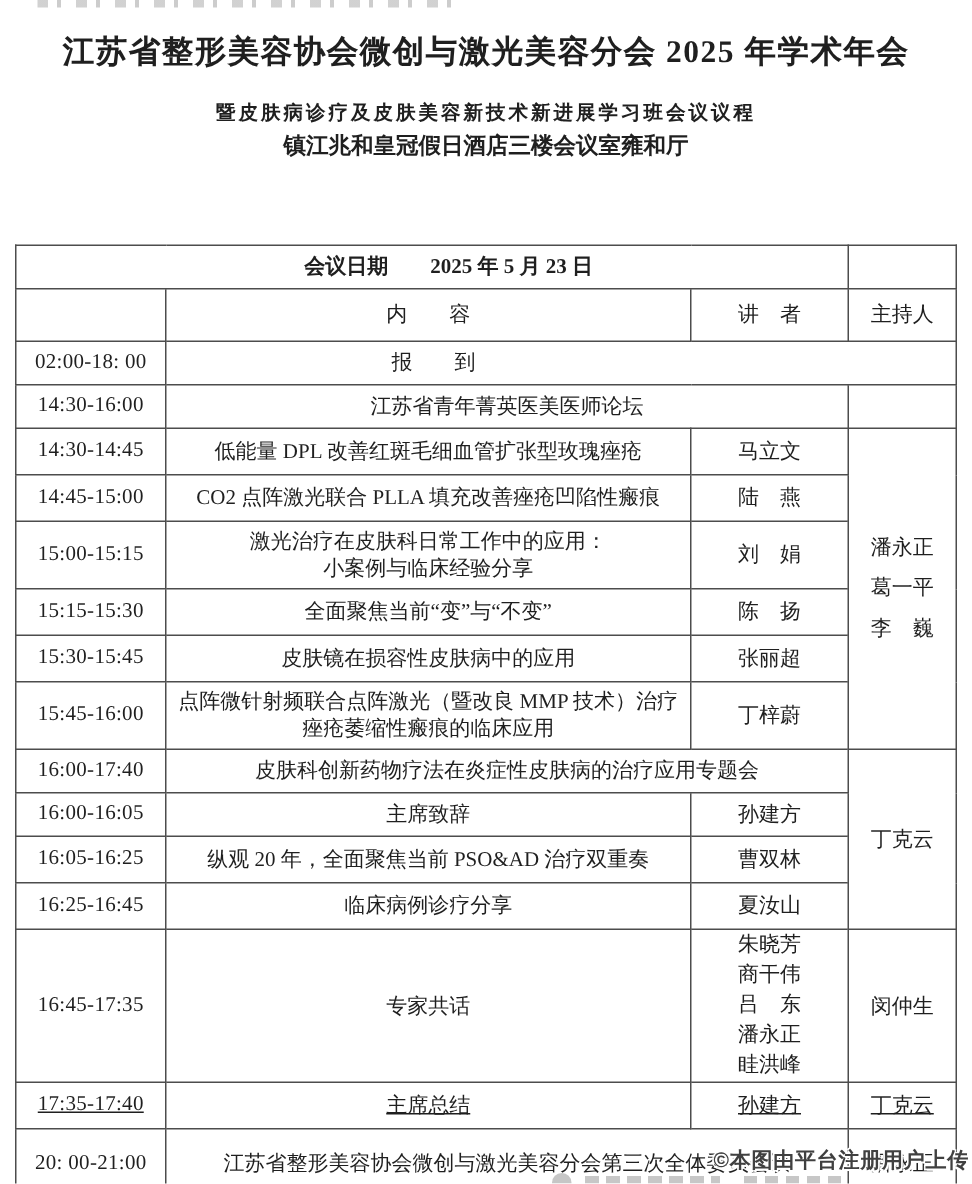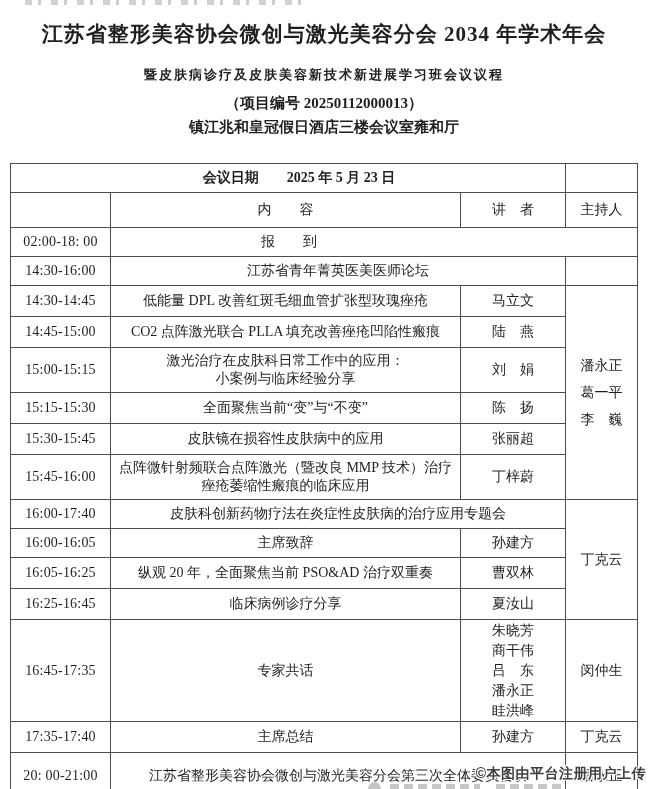--- a/index.html
+++ b/index.html
@@ -26,21 +26,21 @@
   table.agenda td{
     border:1px solid #4d4d4d;
     text-align:center;vertical-align:middle;
     font-size:14px;padding:1px 3px;overflow:hidden;
   }
   tr.r0 td{height:26px;padding-left:25px;} tr.r1 td{height:32px;} tr.r2 td{height:26px;}
   tr.r3 td{height:26px;} tr.r4 td{height:28px;} tr.r5 td{height:28px;}
   tr.r6 td{height:42px;} tr.r7 td{height:28px;} tr.r8 td{height:28px;margin-left:34px;}
   tr.r9 td{height:42px;} tr.r10 td{height:26px;} tr.r11 td{height:26px;}
   tr.r12 td{height:28px;} tr.r13 td{height:28px;} tr.r14 td{height:96px;}
-  tr.r15 td{height:28px;} tr.r16 td{height:44px;}
+  tr.r15 td{height:28px;text-decoration:underline;} tr.r16 td{height:44px;}
 
   .bold{font-weight:bold;}
   .time{font-size:15px;letter-spacing:.2px;}
   .pre{white-space:pre-line;}
   .names{white-space:pre-line;line-height:1.42;}
   .mod-names{white-space:pre-line;line-height:1.95;}
   
   .reg-wrap{width:350px;text-align:center;}
 
   .watermark{
@@ -54,23 +54,22 @@
   .bottom-remnant .dot{position:absolute;left:0;top:0;width:13px;height:13px;border-radius:50%;background:#8d8d8d;}
   .bottom-remnant .frag{position:absolute;top:2px;height:11px;background:repeating-linear-gradient(90deg,#909090 0 9px,transparent 9px 14px);}
   .f1{left:22px;width:90px;} .f2{left:128px;width:70px;}
 </style>
 </head>
 <body>
 
 <div class="top-remnant"></div>
 
 <div class="titles">
-  <div class="title-1">江苏省整形美容协会微创与激光美容分会 2034 年学术年会</div>
+  <div class="title-1">江苏省整形美容协会微创与激光美容分会 2025 年学术年会</div>
   <div class="title-2">暨皮肤病诊疗及皮肤美容新技术新进展学习班会议议程</div>
-  <div class="subtitle">（项目编号 20250112000013）</div>
   <div class="venue">镇江兆和皇冠假日酒店三楼会议室雍和厅</div>
 </div>
 
 <table class="agenda">
   <colgroup>
     <col style="width:100px">
       <col style="width:350px">
       <col style="width:105px">
       <col style="width:72px">
   </colgroup>

